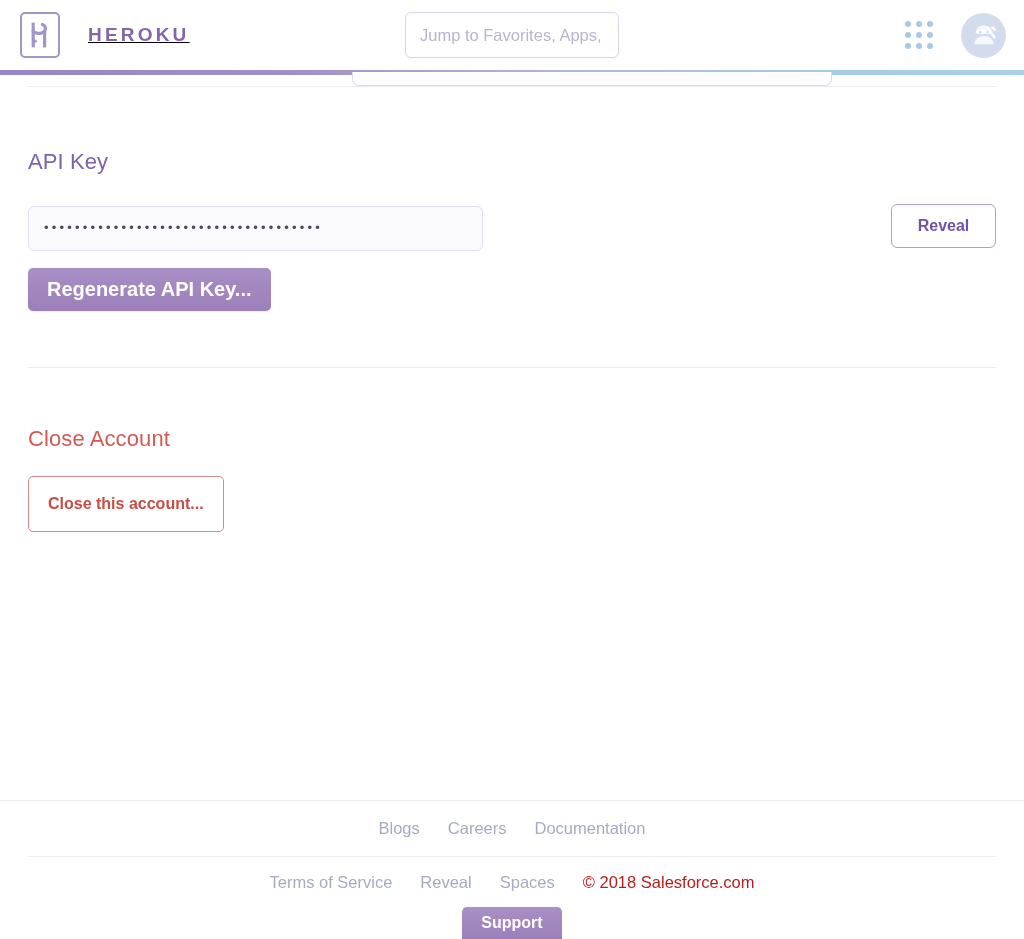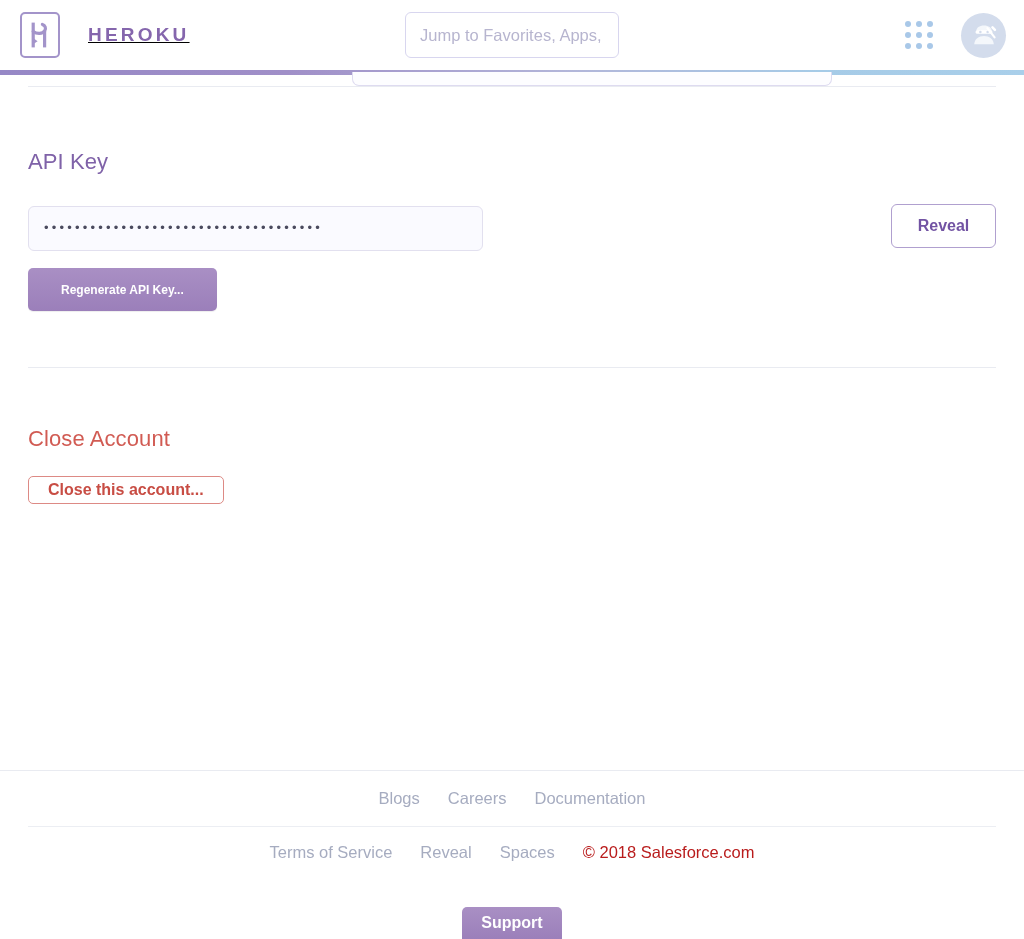--- a/index.html
+++ b/index.html
@@ -212,27 +212,27 @@
     color: #7253a3;
     font-family: "Liberation Sans", sans-serif;
     font-size: 16px;
     font-weight: bold;
     cursor: pointer;
   }
 
   .regen-btn {
     margin-top: 17px;
     height: 43px;
-    padding: 0 33px;
+    padding: 0 19px;
     border: none;
     border-radius: 5px;
     background: linear-gradient(to bottom, #a98fc4, #9b7fba);
     color: #ffffff;
     font-family: "Liberation Sans", sans-serif;
-    font-size: 12px;
+    font-size: 20px;
     font-weight: bold;
     cursor: pointer;
     box-shadow: 0 1px 1px rgba(0,0,0,0.07);
   }
 
   .api-section-bottom { height: 56px; }
 
   
   .close-section { padding-top: 58px; }
 
@@ -240,21 +240,21 @@
     margin-top: 19px;
     color: #6d7382;
     font-size: 16.5px;
     line-height: 26px;
   }
 
   .close-desc b { color: #525968; font-weight: bold; }
 
   .close-btn {
     margin-top: 24px;
-    height: 28px;
+    height: 56px;
     padding: 0 19px;
     border: 1.5px solid #dd8a85;
     border-radius: 5px;
     background: #ffffff;
     color: #c84d44;
     font-family: "Liberation Sans", sans-serif;
     font-size: 16px;
     font-weight: bold;
     cursor: pointer;
   }
@@ -296,21 +296,20 @@
   .footer-copy {
     color: #b91c1c;
     font-size: 16.5px;
   }
 
   .support-wrap {
     display: flex;
     justify-content: center;
     height: 32px;
     align-items: flex-end;
-    margin-top: 30px;
   }
 
   .support-btn {
     border: none;
     border-radius: 5px 5px 0 0;
     background: linear-gradient(to bottom, #a98fc4, #9b7fba);
     color: #ffffff;
     font-family: "Liberation Sans", sans-serif;
     font-size: 16px;
     font-weight: bold;

